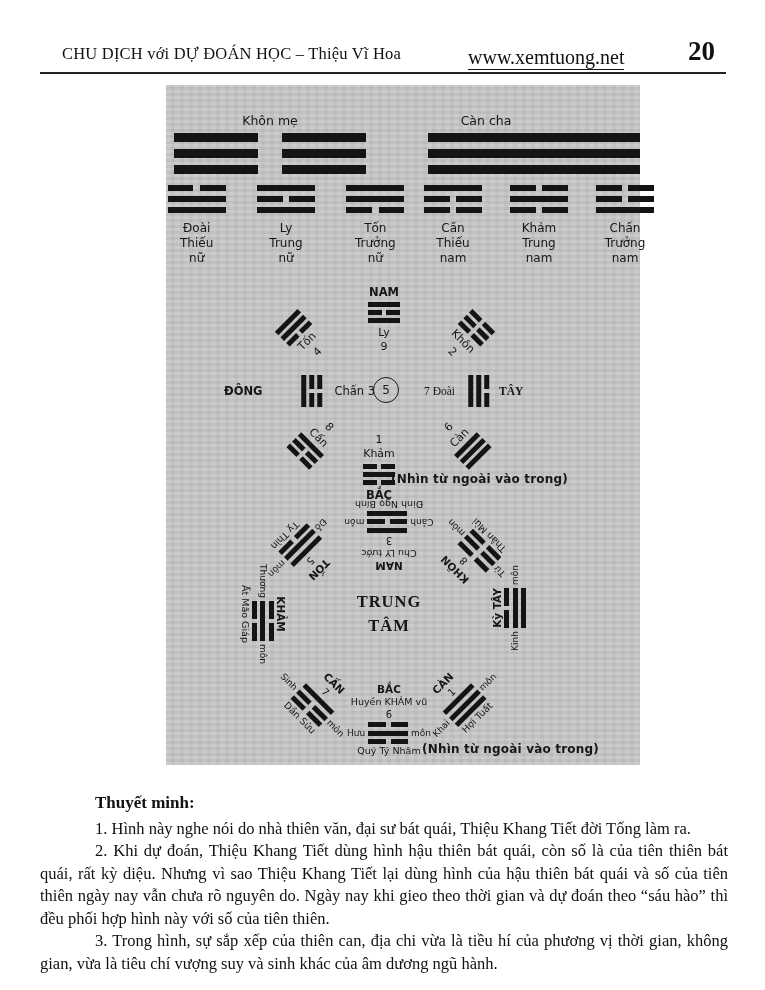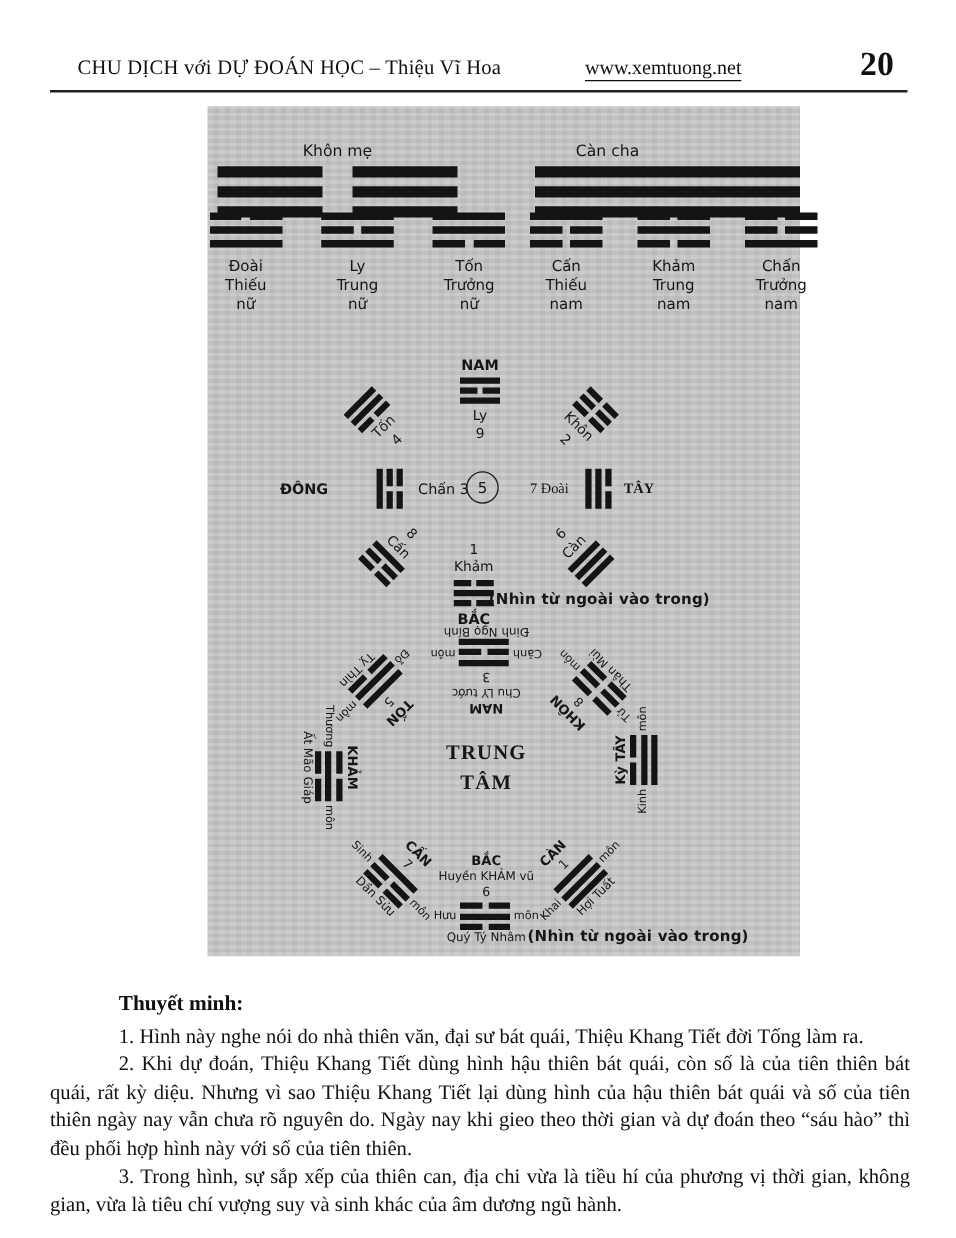--- a/index.html
+++ b/index.html
@@ -1,21 +1,21 @@
 <!DOCTYPE html>
 <html><head>
 <meta charset="utf-8">
 <style>
   html,body{margin:0;padding:0;}
   body{width:765px;height:990px;background:#ffffff;position:relative;overflow:hidden;
        font-family:"Liberation Serif", serif;color:#111;}
 
   
   .hdr-title{position:absolute;left:62px;top:44px;font-size:16.5px;letter-spacing:.2px;}
-  .hdr-site{position:absolute;left:468px;top:46px;font-size:16px;border-bottom:1.2px solid #111;}
+  .hdr-site{position:absolute;left:468px;top:46px;font-size:20px;border-bottom:1.2px solid #111;}
   .hdr-page{position:absolute;left:688px;top:36px;font-size:27px;font-weight:bold;}
   .hdr-rule{position:absolute;left:40px;top:72px;width:686px;height:2px;background:#222;}
 
   
   .scan{position:absolute;left:166px;top:85px;width:474px;height:680px;background:#c7c7c7;
         background-image:
           repeating-linear-gradient(0deg, rgba(255,255,255,.05) 0 3px, rgba(0,0,0,.04) 3px 6px),
           repeating-linear-gradient(90deg, rgba(255,255,255,.03) 0 5px, rgba(0,0,0,.03) 5px 9px);
         font-family:"DejaVu Sans", sans-serif;color:#161616;}
   .scan *{box-sizing:border-box;}
@@ -37,21 +37,21 @@
   .tg .ln.broken i{display:block;width:44%;height:100%;background:#141414;}
   .tg-big {--w:192px;--lh:9px;--gap:7px;}
   .tg-big2{--w:212px;--lh:9px;--gap:7px;}
   .tg-small{--w:58px;--lh:6px;--gap:5px;}
   .tg-mini{--w:32px;--lh:4.5px;--gap:3.5px;}
   .tg-c2{--w:40px;--lh:5px;--gap:3.5px;}
 
   .big-khon{position:absolute;left:8px;top:48px;}
   .big-can{position:absolute;left:262px;top:48px;}
 
-  .famrow{position:absolute;top:85px;display:flex;justify-content:flex-start;gap:28px;}
+  .famrow{position:absolute;top:100px;display:flex;justify-content:flex-start;gap:28px;}
   .famrow.left{left:0;width:240px;}
   .famrow.right{left:258px;width:216px;}
   .famcol{width:66px;display:flex;flex-direction:column;align-items:center;font-size:12px;line-height:15px;}
   .famcol .tg{margin-bottom:8px;}
 
   
   .c1-south{position:absolute;left:193px;top:200px;width:50px;display:flex;flex-direction:column;
             align-items:center;font-size:11px;line-height:14px;}
   .c1-south .tg{margin:3px 0;}
   .c1-dir{font-weight:bold;font-size:11.5px;}

